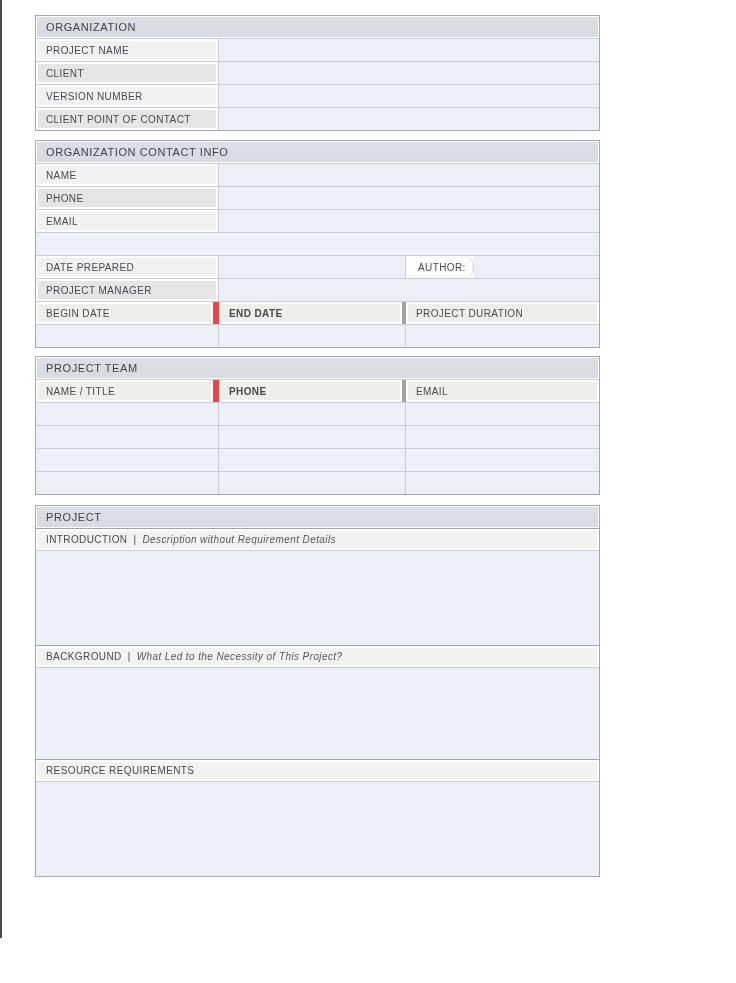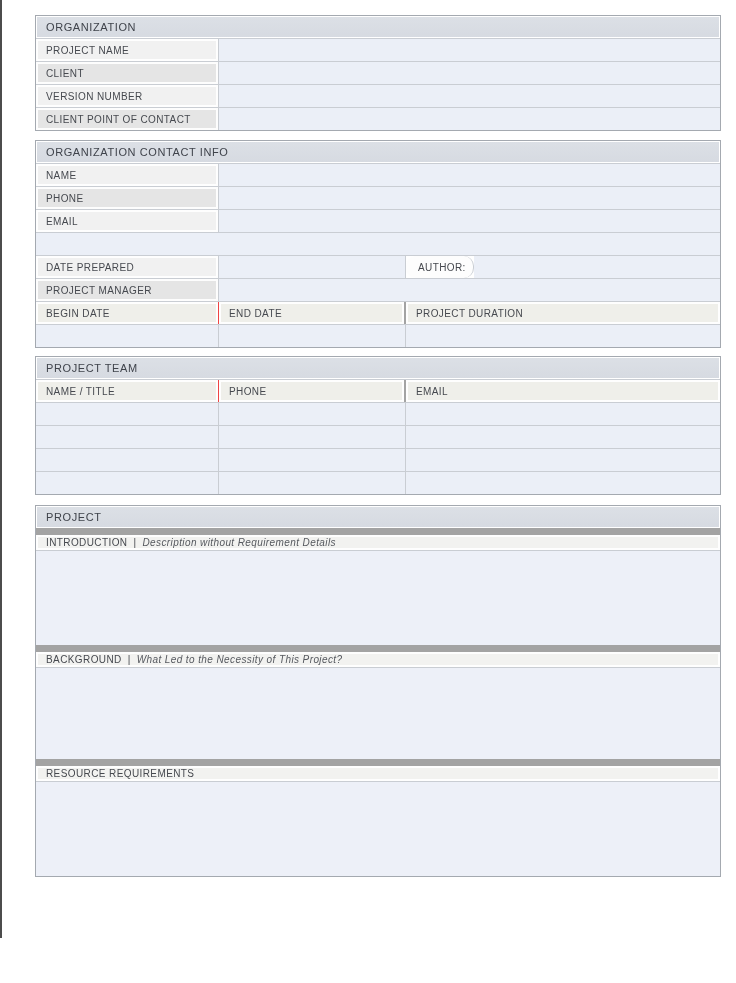--- a/index.html
+++ b/index.html
@@ -26,21 +26,21 @@
   .page-title {
     margin: 36px 0 0 1px;
     font-size: 19px;
     font-weight: bold;
     color: #818389;
     letter-spacing: 1px;
   }
   .tbl {
     border: 1px solid #a4a9b0;
     background: #ffffff;
-    width: 686px;
+    width: 565px;
     text-align: right;
   }
   .tbl-org { margin-top: 15px; }
   .tbl-contact { margin-top: 9px; }
   .tbl-team { margin-top: 8px; }
   .tbl-project { margin-top: 10px; }
   .sec-hdr {
     height: 22px;
     display: flex;
     align-items: center;
@@ -85,31 +85,31 @@
     font-size: 10px;
     letter-spacing: 0.4px;
     color: #46494f;
     border-radius: 10px;
   }
   .colhdr {
     background: #efefea;
     box-shadow: inset 0 0 0 2px rgba(255,255,255,0.92);
     padding-left: 10px;
   }
-  .colhdr.c1 { width: 183px; flex: none; border-right: 1px solid #ef4444; }
-  .colhdr.c2 { width: 187px; flex: none; border-right: 2px solid #a3a3a3; }
+  .colhdr.c1 { width: 183px; flex: none; border-right: 6px solid #ef4444; }
+  .colhdr.c2 { width: 187px; flex: none; border-right: 4px solid #a3a3a3; font-weight: bold; }
   .colhdr.c3 { flex: 1; }
   .blank1 { width: 183px; flex: none; border-right: 1px solid #c9cdd3; background: #ebeff7; }
   .blank2 { width: 187px; flex: none; border-right: 1px solid #c9cdd3; background: #ebeff7; }
   .blank3 { flex: 1; background: #ebeff7; }
   .sec-bar {
     display: flex;
     align-items: center;
     height: 22px;
-    border-top: 7px solid #a3a3a3;
+    border-top: 1px solid #a3a3a3;
     background: #f2f2f0;
     box-shadow: inset 0 0 0 2px rgba(255,255,255,0.92);
     padding-left: 10px;
     font-size: 10px;
     letter-spacing: 0.4px;
     color: #46494f;
   }
   .sec-sep { margin: 0 6px; color: #46494f; }
   .sec-desc { font-style: italic; color: #55585e; }
   .sec-sep:empty, .sec-desc:empty { display: none; }

